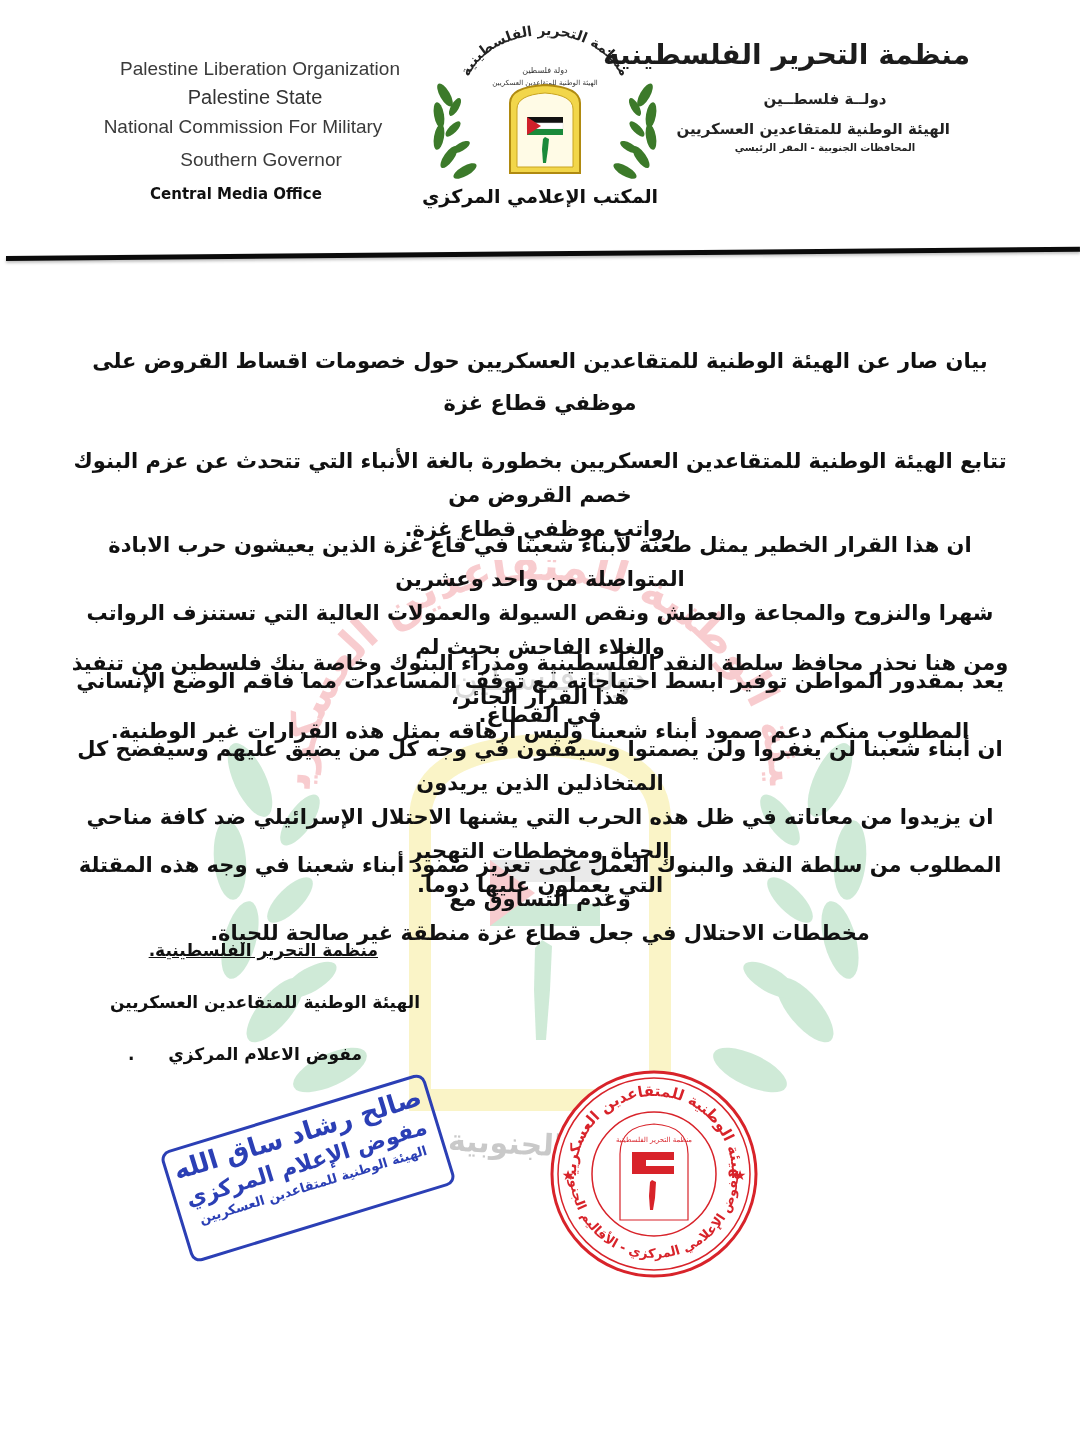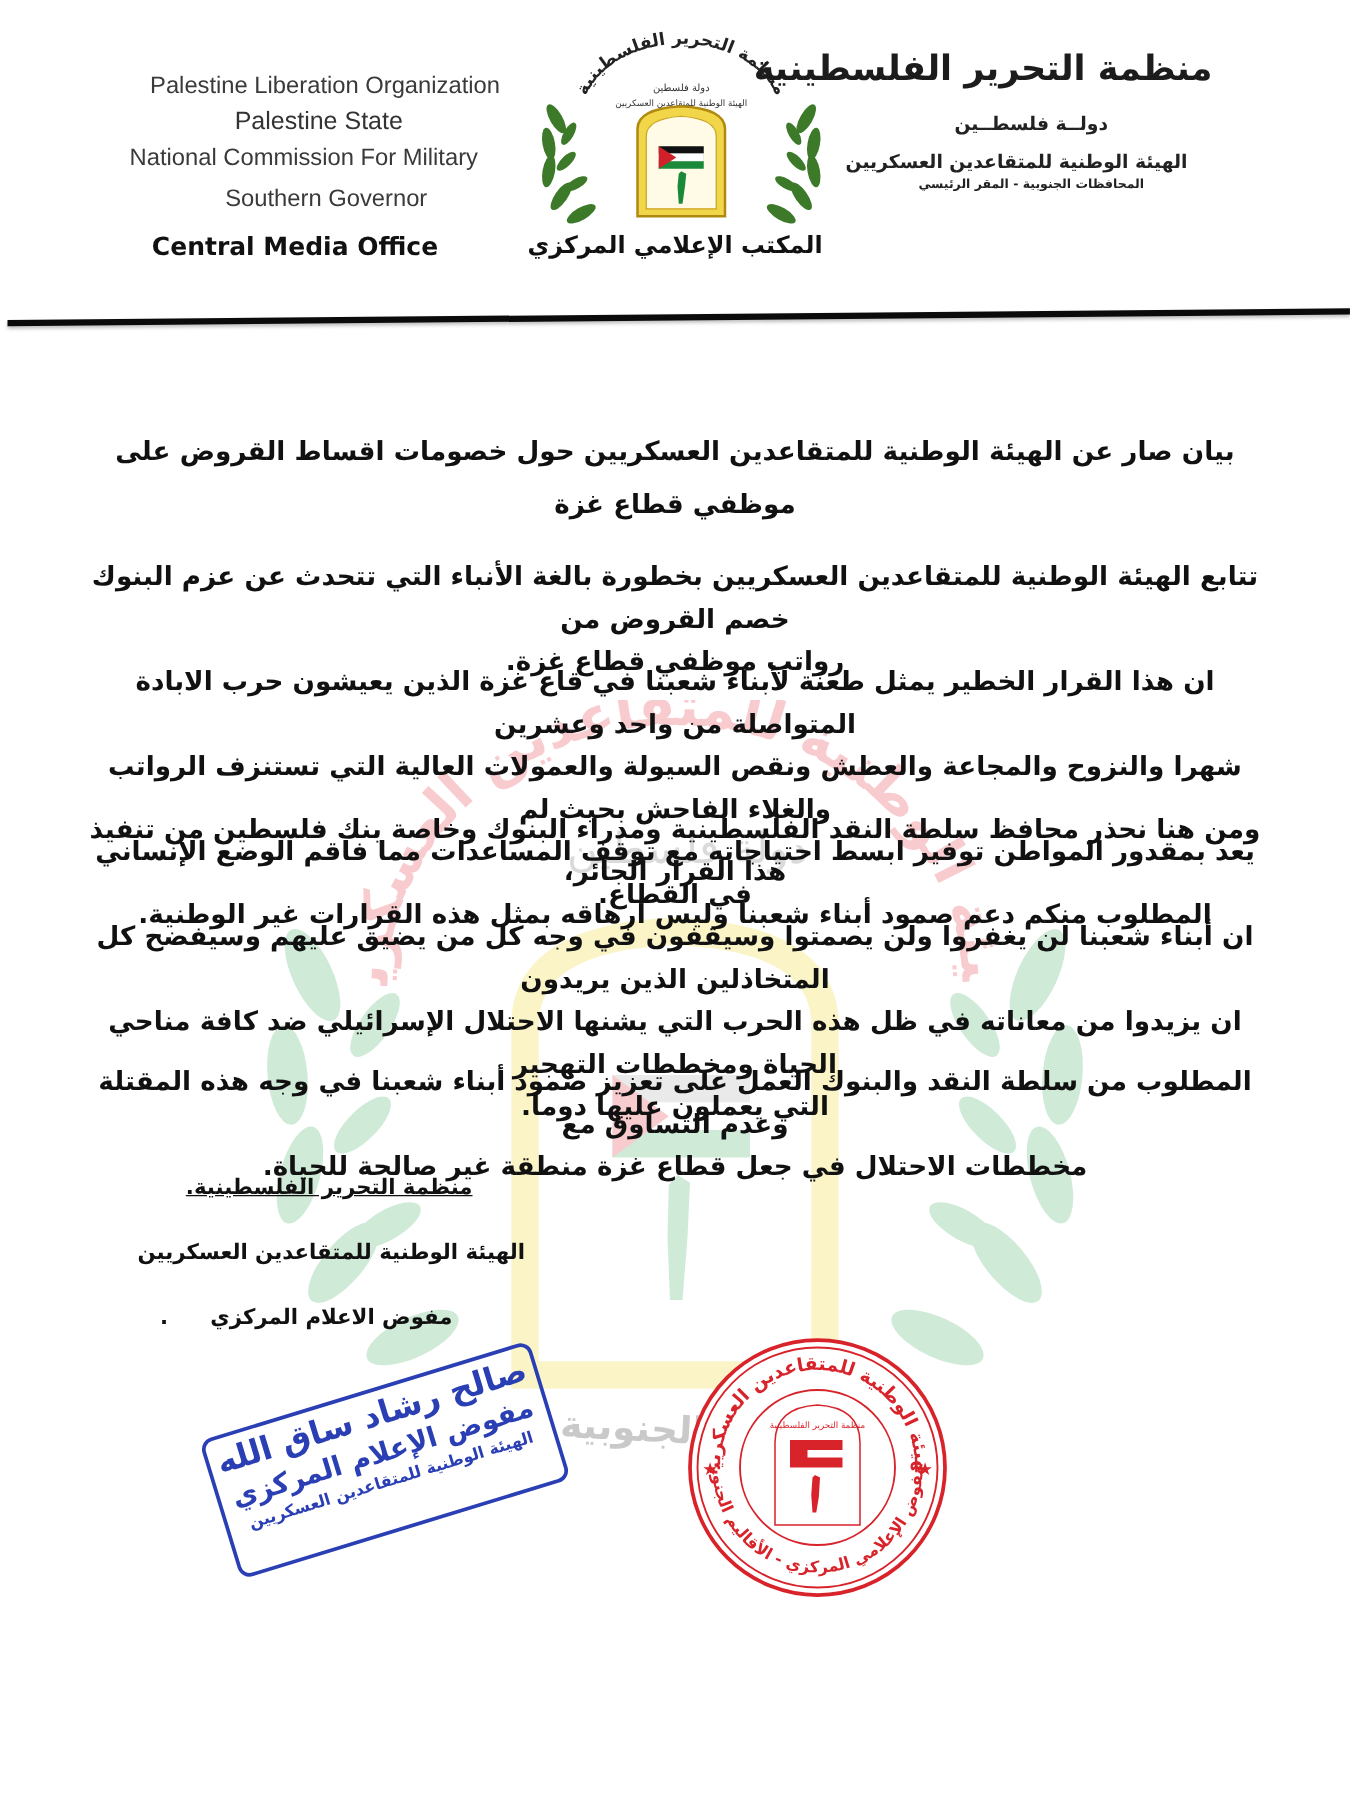--- a/index.html
+++ b/index.html
@@ -2,21 +2,21 @@
 <html><head>
   <meta charset="utf-8">
   <style>
     html, body { margin:0; padding:0; }
     body {
       width:1080px; height:1438px; background:#ffffff; position:relative; overflow:hidden;
       font-family: "DejaVu Sans", sans-serif; color:#111;
     }
     
     .en-line { position:absolute; color:#3a3a3a; font-family:"Liberation Sans", sans-serif; font-size:19px; white-space:nowrap; text-align:center; }
-    .en-line.bold { color:#111; font-family:"DejaVu Sans", sans-serif; font-weight:bold; font-size:20px; }
+    .en-line.bold { color:#111; font-family:"DejaVu Sans", sans-serif; font-weight:bold; font-size:15px; }
     .ar-head { position:absolute; direction:rtl; white-space:nowrap; color:#222; font-weight:bold; text-align:center; }
     .divider { position:absolute; left:6px; top:256px; width:1074px; height:5px; background:#0b0b0b; transform:rotate(-0.5deg); transform-origin:left center; box-shadow:0 2px 3px rgba(0,0,0,0.25); }
 
     
     .logo { position:absolute; left:425px; top:25px; width:240px; height:160px; }
     .logo-caption { position:absolute; left:420px; top:185px; width:240px; text-align:center; direction:rtl; font-size:19px; font-weight:bold; color:#111; white-space:nowrap; }
 
     
     .para { position:absolute; left:60px; width:960px; direction:rtl; text-align:center; font-weight:bold; color:#111; z-index:3; }
     .title { top:340px; font-size:21px; line-height:42px; }

